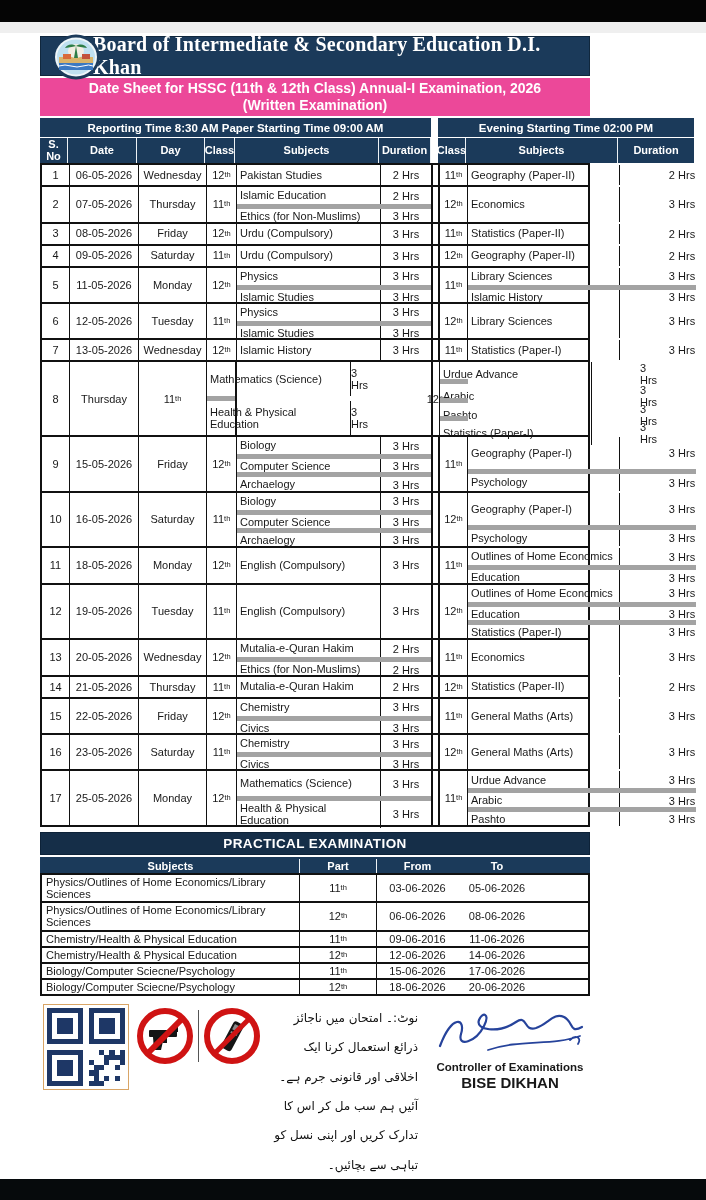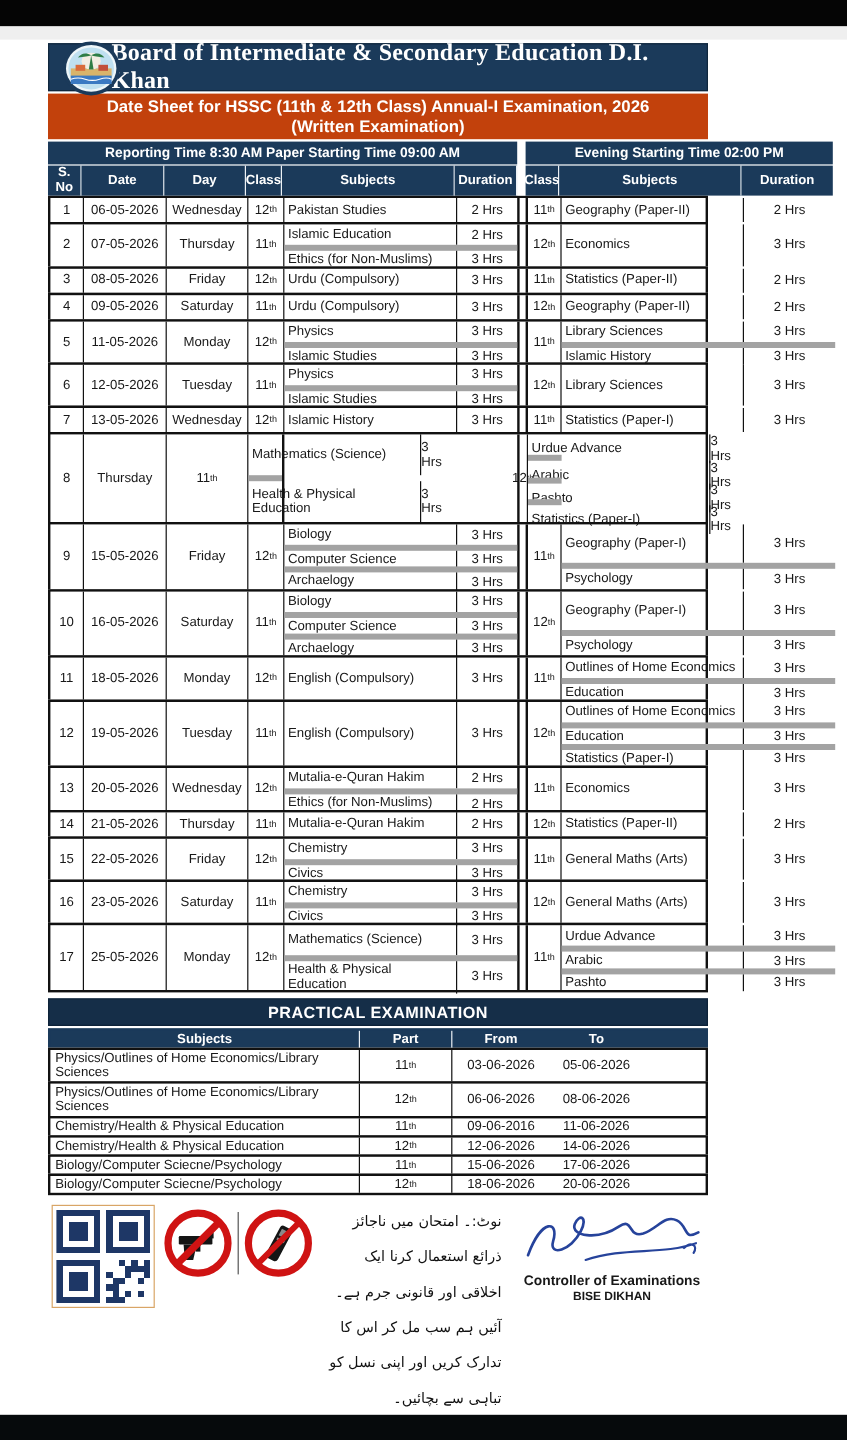--- a/index.html
+++ b/index.html
@@ -9,21 +9,21 @@
   .bottom-bar { position:absolute; bottom:0; left:0; width:706px; height:21px; background:#060a0c; }
   .gray-strip { position:absolute; top:22px; left:0; width:706px; height:11px; background:#efefef; }
   .doc { position:absolute; top:36px; left:40px; width:550px; }
 
   
   .title-band { position:relative; height:40px; background:#1b3a5a; border:1px solid #10273d;
     display:flex; align-items:center; justify-content:center; }
   .title-band .title-text { font-family:"Liberation Serif", serif; font-weight:bold;
     color:#fff; font-size:20px; letter-spacing:.2px; padding-left:52px; }
   .logo { position:absolute; left:10px; top:-3px; width:50px; height:47px; }
-  .subtitle-band { margin-top:2px; background:#c2410c; color:#fff; text-align:center;
+  .subtitle-band { margin-top:2px; background:#ec4899; color:#fff; text-align:center;
     font-weight:bold; font-size:14px; line-height:1.18; padding:2px 0 3px; }
   .session-band { margin-top:2px; display:grid; grid-template-columns:391px 7px 256px; }
   .session-cell { background:#1b3a5a; color:#fff; font-weight:bold; font-size:11.5px;
     height:19px; display:flex; align-items:center; justify-content:center; }
 
   
   .colhead { margin-top:1px; display:grid;
     grid-template-columns:28px 69px 68px 30px 144px 52px 7px 28px 152px 76px; }
   .colhead .hc { background:#1b3a5a; color:#fff; font-weight:bold; font-size:11px;
     min-height:25px; display:flex; align-items:center; justify-content:center;
@@ -37,21 +37,21 @@
   .srow + .srow { margin-top:-2px; }
   .c { display:flex; align-items:center; justify-content:center; font-size:11px;
     border-right:1px solid #111; text-align:center; padding:1px 2px; line-height:1.1; }
   .gapcell { border-right:2px solid #111; }
   .stack { display:flex; flex-direction:column; }
   .stack-m { border-right:2px solid #111; }
   .stack-e { border-right:none; }
   .sub { display:grid; flex-grow:1; flex-basis:0; min-height:17px; }
   .sub + .sub { border-top:5px solid #a3a3a3; }
   .stack-m .sub { grid-template-columns:144px 1fr; }
-  .stack-e .sub { grid-template-columns:152px 1fr; }
+  .stack-e .sub { grid-template-columns:152px 1fr;gap:48px; }
   .subj { border-right:1px solid #111; display:flex; align-items:center;
     padding:1px 3px; font-size:11px; line-height:1.15; text-align:left; }
   .dur { display:flex; align-items:center; justify-content:center; font-size:11px; }
   .ord { font-size:7.5px; vertical-align:super; line-height:0; }
 
   
   .practical-banner { margin-top:5px; background:#152e48; color:#fff; text-align:center;
     font-weight:bold; font-size:13.5px; letter-spacing:.4px; padding:3px 0; border:1px solid #0d2238; }
   .ptable { margin-top:2px; }
   .prow { display:grid; grid-template-columns:258px 77px 81px 78px 160px;
@@ -67,21 +67,21 @@
   
   .footer { margin-top:8px; display:flex; align-items:flex-start; }
   .qr-wrap { width:86px; height:86px; border:1px solid #d9a566; padding:3px; background:#fff; margin-left:3px; }
   .icons { display:flex; align-items:center; margin-left:7px; margin-top:3px; }
   .icon-divider { width:1px; height:52px; background:#555; margin:0 4px; }
   .urdu { width:252px; margin-left:8px; direction:rtl; text-align:right;
     font-family:"DejaVu Sans", sans-serif; font-size:12px; line-height:2.45; color:#111; }
   .sig-block { width:178px; margin-left:12px; text-align:center; }
   .sig-block svg { margin-bottom:-6px; }
   .sig-title { font-weight:bold; font-size:11.5px; line-height:1.25; }
-  .sig-org { font-weight:bold; font-size:10px; }
+  .sig-org { font-weight:bold; font-size:15px; }
 </style>
 </head>
 <body>
 
 <div class="top-bar"></div>
 <div class="gray-strip"></div>
 
 <div class="doc">
 
   <div class="title-band">

